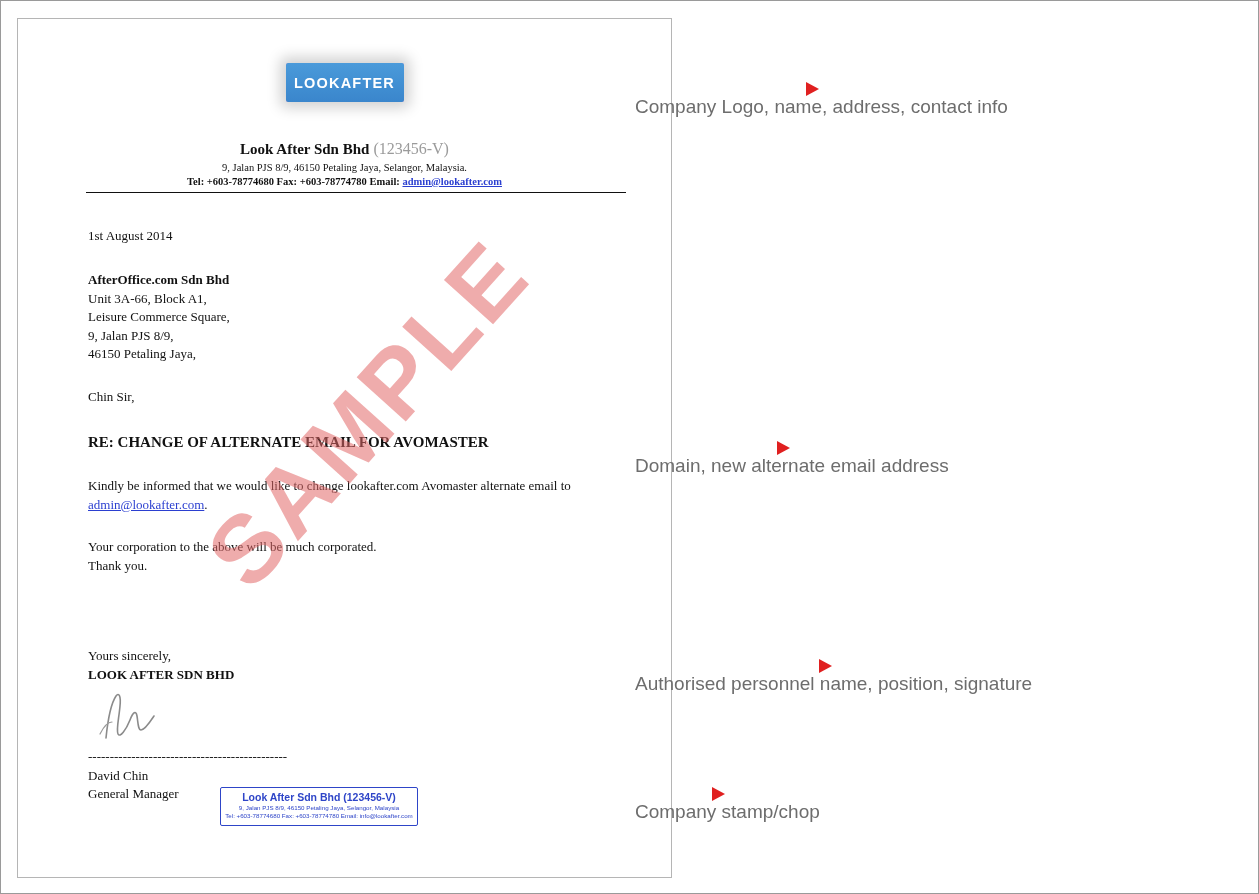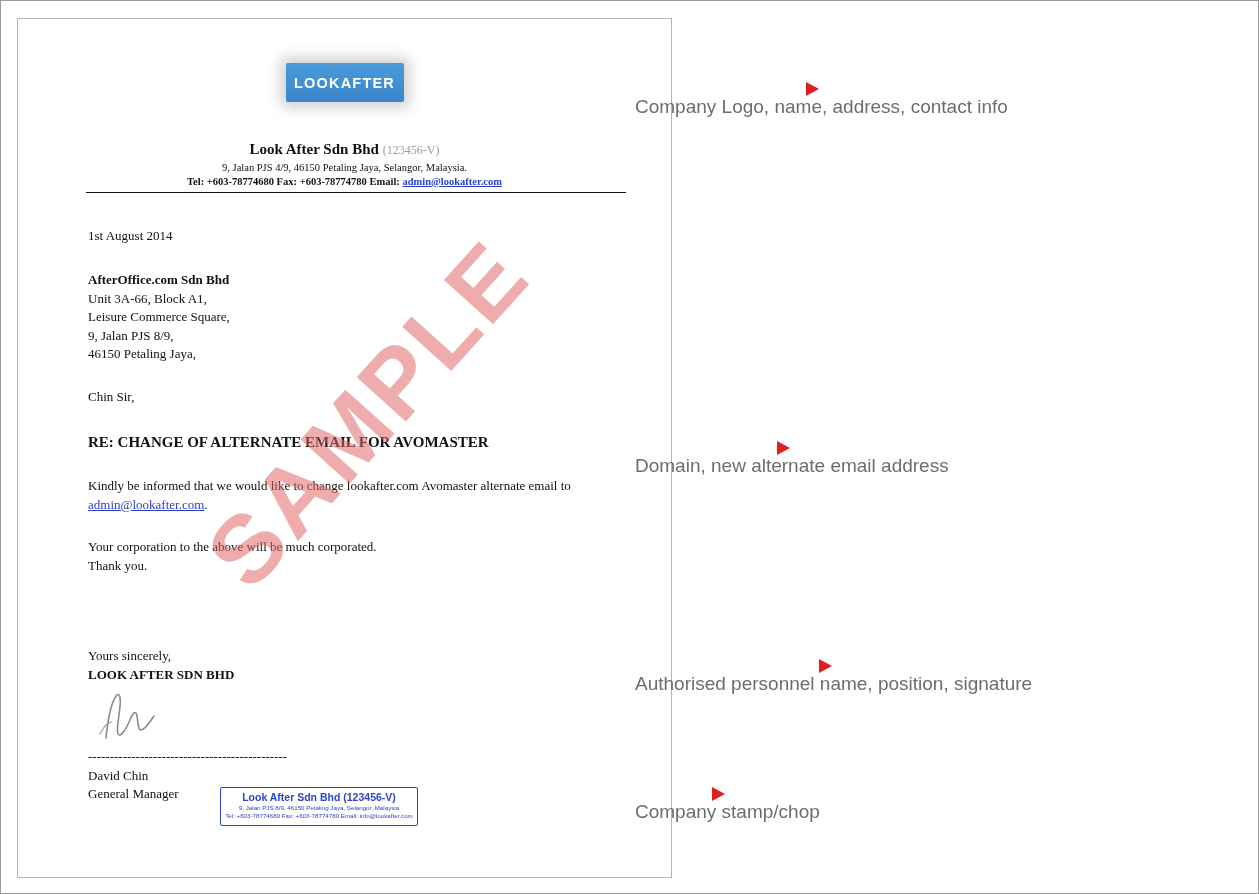--- a/index.html
+++ b/index.html
@@ -77,21 +77,21 @@
     top: 120px;
     text-align: center;
     line-height: 1.28;
   }
   .company-name {
     font-size: 15px;
     font-weight: bold;
     color: #111;
   }
   .company-reg {
-    font-size: 12px;
+    font-size: 16px;
     color: #9b9b9b;
     font-weight: normal;
   }
   .company-addr {
     font-size: 10.5px;
     color: #111;
     margin-top: 2px;
   }
   .company-contact {
     font-size: 10.5px;
@@ -230,21 +230,21 @@
             <span class="logo-text">LOOKAFTER</span>
           </div>
         </div>
       </div>
 
       <div class="company-head">
         <div>
           <span class="company-name">Look After Sdn Bhd</span>
           <span class="company-reg">(123456-V)</span>
         </div>
-        <div class="company-addr">9, Jalan PJS 4/9, 46150 Petaling Jaya, Selangor, Malaysia.</div>
+        <div class="company-addr">9, Jalan PJS 8/9, 46150 Petaling Jaya, Selangor, Malaysia.</div>
         <div class="company-contact"><span>Tel: +603-78774680 Fax: +603-78774780 Email: </span><span class="mail">admin@lookafter.com</span></div>
       </div>
 
       <div class="rule"></div>
 
       <div class="body-block">
         <div class="date-line">1st August 2014</div>
 
         <div>
           <div class="addr-name">AfterOffice.com Sdn Bhd</div>

